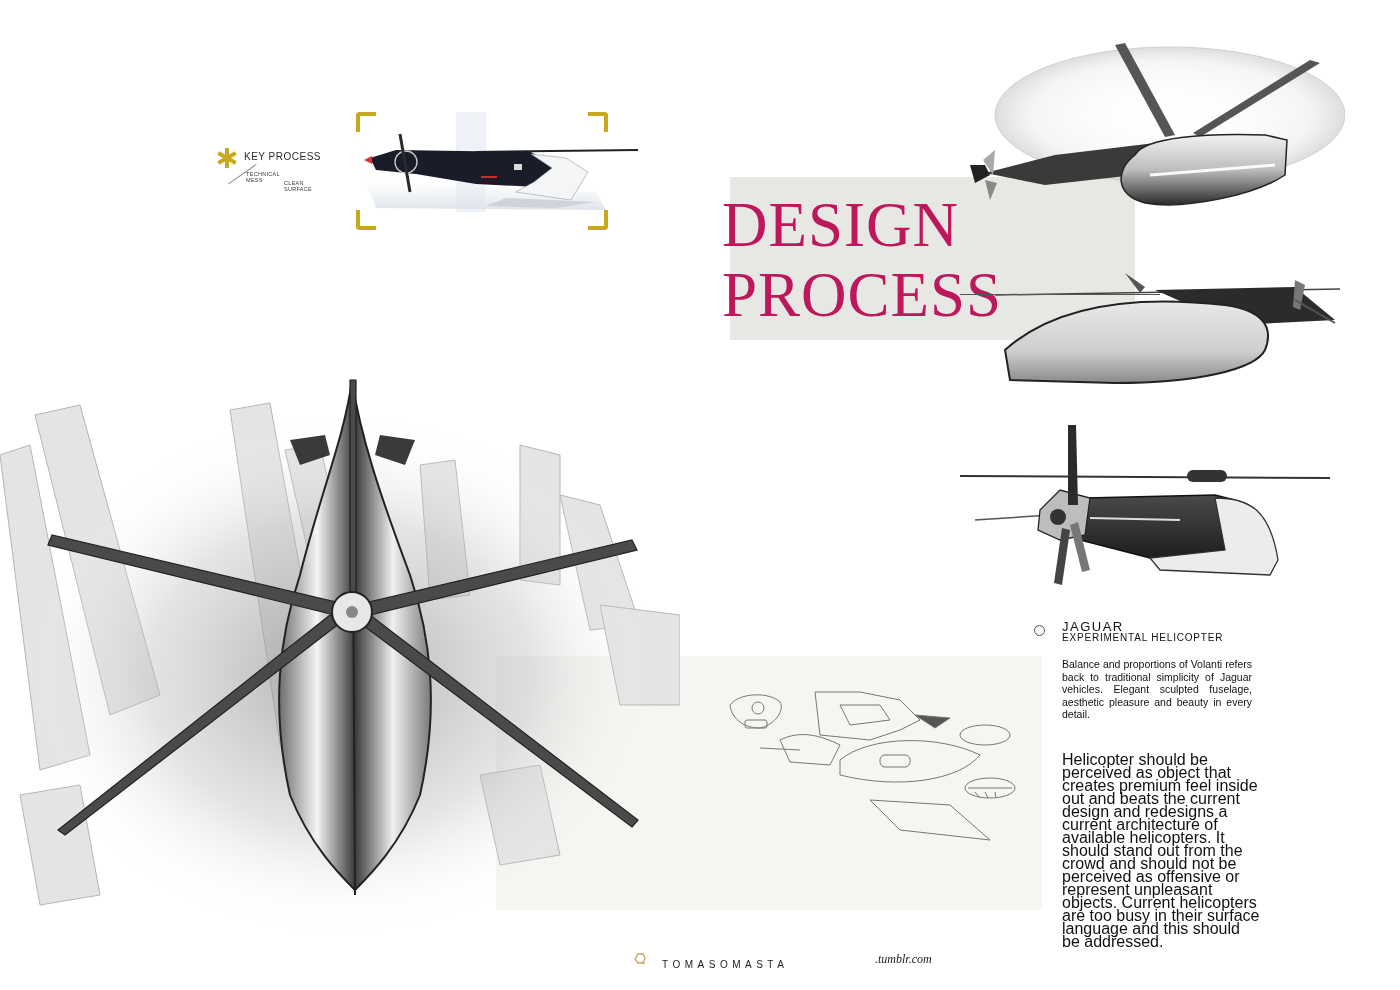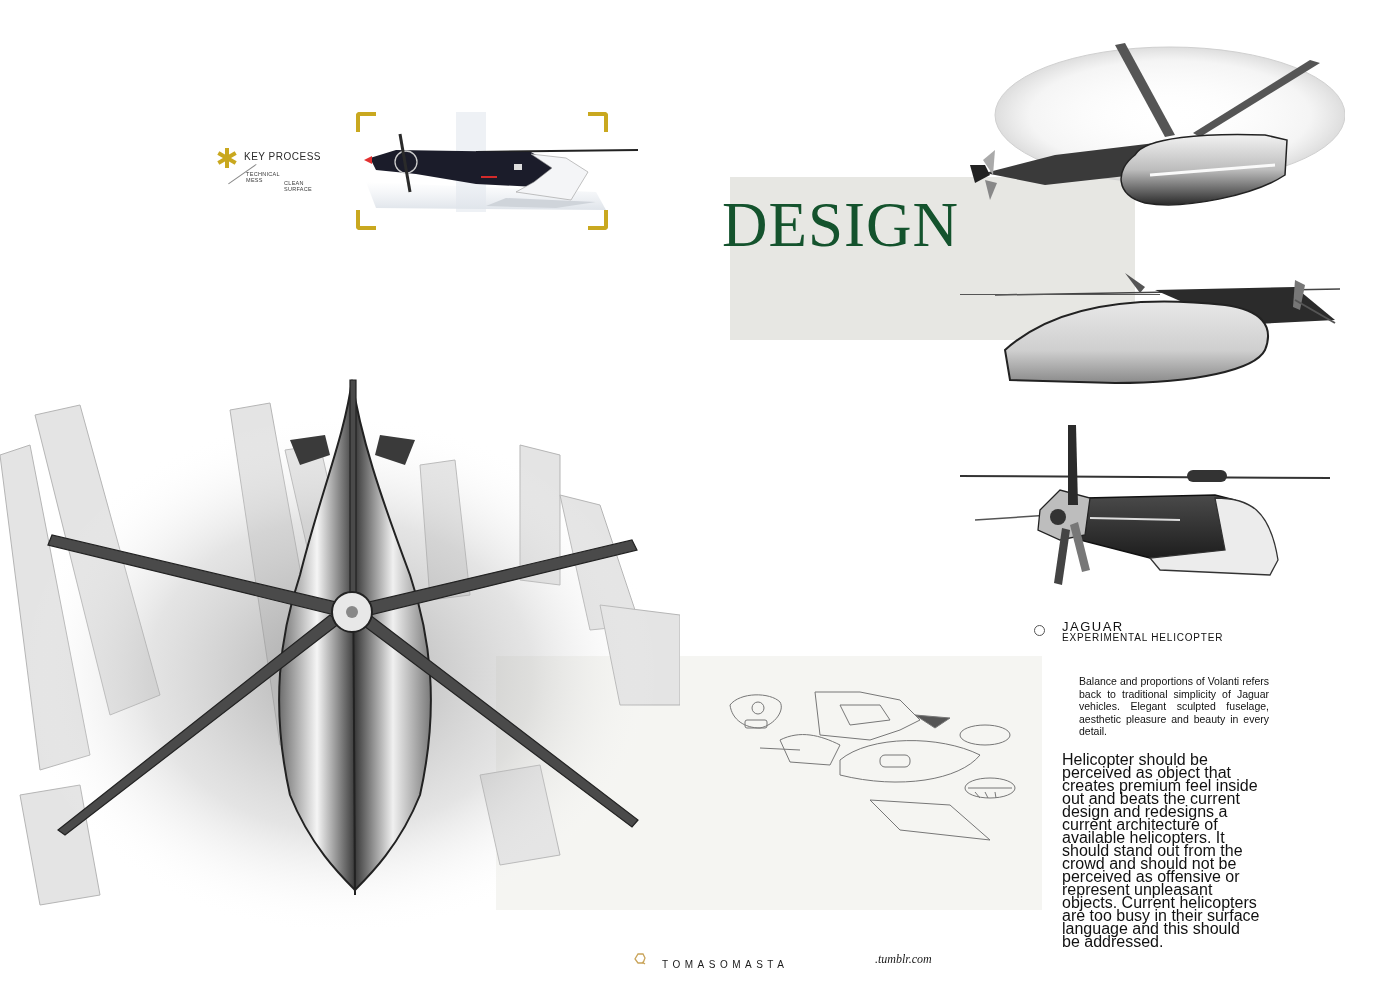--- a/index.html
+++ b/index.html
@@ -25,21 +25,21 @@
   .c-tl { left:0; top:0; border-left-width:4px; border-top-width:4px; border-top-left-radius:4px; }
   .c-tr { right:0; top:0; border-right-width:4px; border-top-width:4px; border-top-right-radius:4px; }
   .c-bl { left:0; bottom:0; border-left-width:4px; border-bottom-width:4px; border-bottom-left-radius:4px; }
   .c-br { right:0; bottom:0; border-right-width:4px; border-bottom-width:4px; border-bottom-right-radius:4px; }
 
   
   .title-box { left:730px; top:177px; width:405px; height:163px; background:#e7e7e3; }
   .title-text {
     left:722px; top:190px;
     font-family:"Liberation Serif", "DejaVu Serif", serif;
-    font-size:63px; line-height:70px; color:#14532d; letter-spacing:1px;
+    font-size:63px; line-height:70px; color:#be185d; letter-spacing:1px;
     font-weight:normal;
   }
   .title-line { left:960px; top:294px; width:200px; height:1px; background:#555; }
 
   
   .sketch-panel { left:496px; top:656px; width:546px; height:254px; background:#f5f5f2; }
 
   
   .jag-bullet { left:1034px; top:625px; width:9px; height:9px; border:1.3px solid #555; border-radius:50%; }
   .jag-title { left:1062px; top:619px; font-size:13px; letter-spacing:1.5px; color:#111;text-align:right; }
@@ -143,20 +143,21 @@
   <line x1="0" y1="30" x2="345" y2="24" stroke="#444" stroke-width="1.5"></line>
   <polygon points="130,8 150,22 145,28" fill="#555"></polygon>
   <polygon points="160,25 300,22 340,55 240,60" fill="#2b2b2b"></polygon>
   <path d="M10,85 C60,40 140,30 230,40 C265,45 280,60 270,85 C260,105 200,118 120,118 L15,115 Z" fill="url(#body2)" stroke="#222" stroke-width="2"></path>
   <polygon points="300,15 310,20 305,45 298,42" fill="#777"></polygon>
   <line x1="300" y1="35" x2="340" y2="58" stroke="#555" stroke-width="2"></line>
 </svg>
 
 <div class="abs title-text">
   <div>DESIGN</div>
+  <div>PROCESS</div>
 </div>
 <div class="abs title-line"></div>
 
 <svg class="abs" style="left:950px;top:420px" width="385" height="170" viewBox="0 0 385 170">
   <defs>
     <linearGradient id="body3" x1="0" y1="0" x2="0" y2="1">
       <stop offset="0" stop-color="#4a4a4a"></stop>
       <stop offset="1" stop-color="#1e1e1e"></stop>
     </linearGradient>
   </defs>
@@ -235,21 +236,21 @@
     <polygon points="638,445 632,452 360,248 370,240"></polygon>
     <polygon points="350,5 356,5 356,235 350,235"></polygon>
   </g>
   <circle cx="352" cy="237" r="20" fill="#e8e8e8" stroke="#222" stroke-width="2"></circle>
   <circle cx="352" cy="237" r="6" fill="#888"></circle>
 </svg>
 
 <span class="abs jag-bullet"></span>
 <div class="abs jag-title">JAGUAR</div>
 <div class="abs jag-sub">EXPERIMENTAL HELICOPTER</div>
-<p class="abs para1" style="margin:17px">Balance and proportions of Volanti refers back to traditional simplicity of Jaguar vehicles. Elegant sculpted fuselage, aesthetic pleasure and beauty in every detail.</p>
+<p class="abs para1" style="margin:0">Balance and proportions of Volanti refers back to traditional simplicity of Jaguar vehicles. Elegant sculpted fuselage, aesthetic pleasure and beauty in every detail.</p>
 <p class="abs para2" style="margin:0">Helicopter should be perceived as object that creates premium feel inside out and beats the current design and redesigns a current architecture of available helicopters. It should stand out from the crowd and should not be perceived as offensive or represent unpleasant objects. Current helicopters are too busy in their surface language and this should be addressed.</p>
 
 <div class="abs footer">
   <span class="footer-icon">
     <svg width="12" height="12" viewBox="0 0 12 12">
       <path d="M4,1 L9,1 L11,5 L9,10 L4,10 L1,6 Z" fill="none" stroke="#c9a45a" stroke-width="1.3"></path>
       <line x1="8" y1="9" x2="11" y2="11" stroke="#c9a45a" stroke-width="1.3"></line>
     </svg>
   </span>
   <span class="footer-name">TOMASOMASTA</span>

